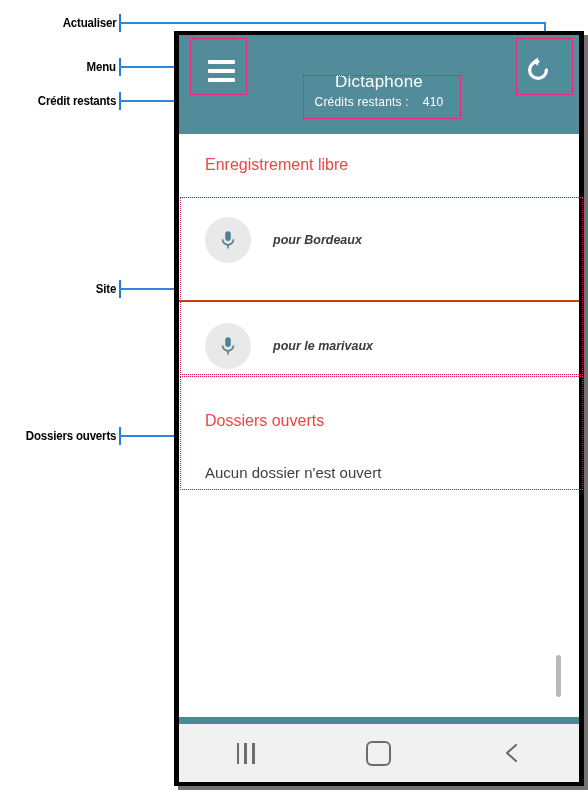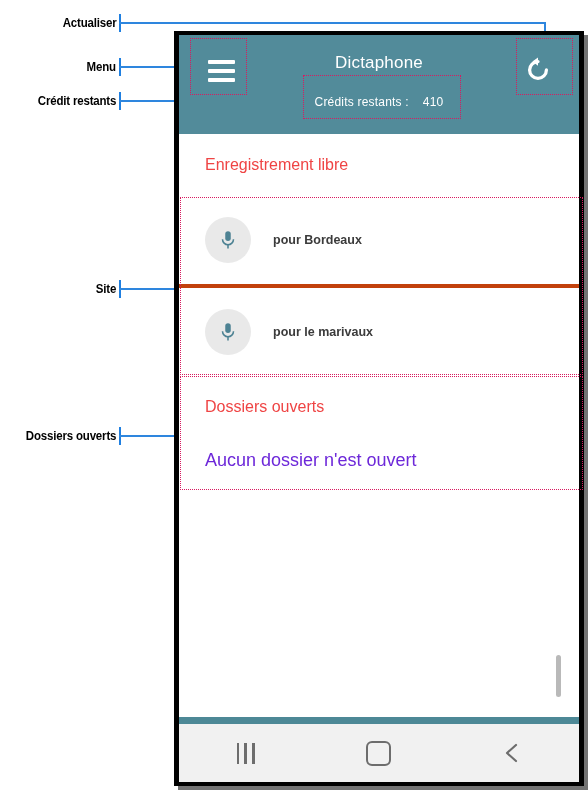--- a/index.html
+++ b/index.html
@@ -62,21 +62,21 @@
     width:44px;height:44px;
     display:flex;flex-direction:column;
     align-items:center;justify-content:center;
     gap:5px;
     cursor:pointer;
   }
   .hamburger span{
     display:block;width:27px;height:4px;background:#ffffff;border-radius:1px;
   }
   .app-title{
-    position:absolute;left:0;right:0;top:18px;
+    position:absolute;left:0;right:0;top:37px;
     text-align:center;
     color:#ffffff;
     font-size:17px;
     font-weight:400;
     letter-spacing:0.2px;
   }
   .refresh-btn{
     position:absolute;right:18px;top:12px;
     width:46px;height:46px;
     display:flex;align-items:center;justify-content:center;
@@ -98,37 +98,38 @@
     font-weight:400;
     padding:22px 0 0 26px;
   }
   .rec-list{margin-top:22px;}
   .rec-row{
     display:flex;align-items:center;
     height:88px;
     padding-left:26px;
     cursor:pointer;
   }
-  .rec-row + .rec-row{border-top:4px solid #c2410c;}
+  .rec-row + .rec-row{border-top:2px solid #c2410c;margin-top:16px;}
   .mic-circle{
     width:46px;height:46px;border-radius:50%;
     background:#e9e9e9;
     display:flex;align-items:center;justify-content:center;
     flex:none;
   }
   .rec-label{
     margin-left:22px;
     font-size:12.5px;
     font-weight:bold;
     color:#3b3b3b;
+    font-style:italic;
   }
   .empty-text{
     padding:34px 0 0 26px;
-    font-size:18px;
-    color:#6d28d9;
+    font-size:15px;
+    color:#404040;
   }
   .folders-block{height:118px;}
   .filler{background:#ffffff;}
 
   
   .navwrap{position:absolute;left:0;right:0;bottom:0;}
   .nav-accent{height:7px;background:#4d8896;}
   .navbar{
     height:58px;background:#f1f1f1;
     display:flex;align-items:center;justify-content:space-around;

